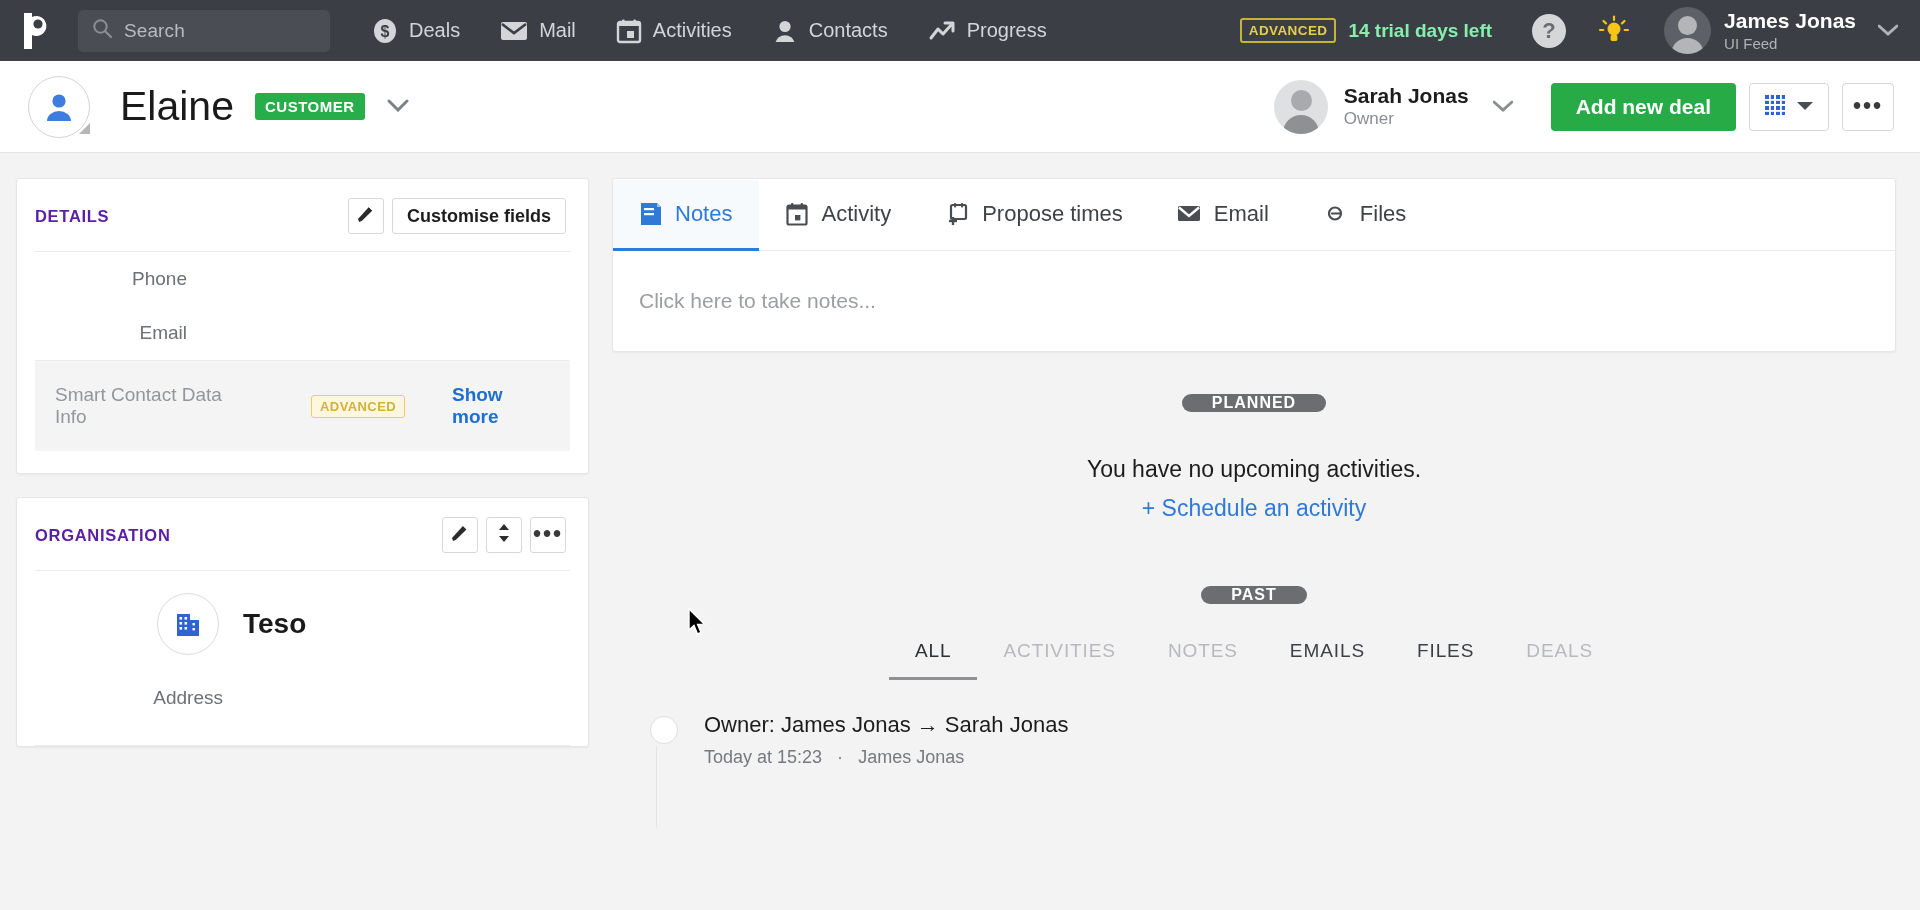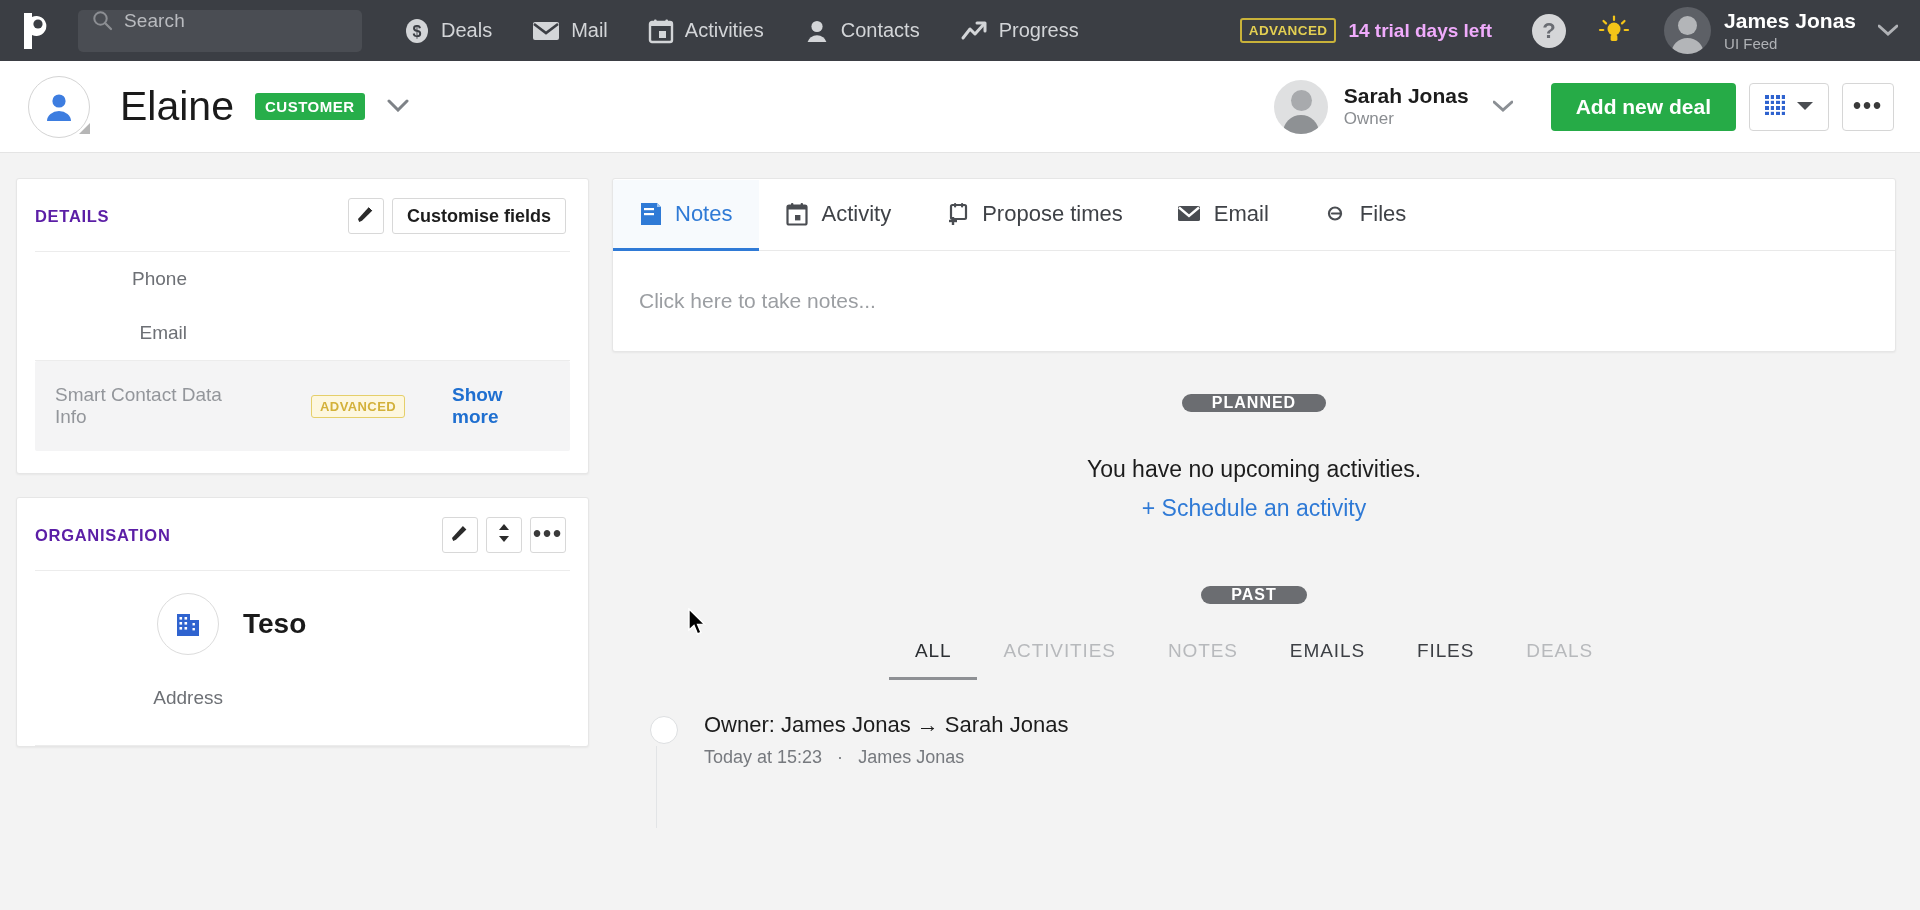--- a/index.html
+++ b/index.html
@@ -19,24 +19,24 @@
     position: relative;
   }
   .logo {
     width: 46px; height: 46px;
     display: flex; align-items: center; justify-content: center;
     margin-right: 10px;
   }
   .logo svg { display: block; }
 
   .searchbox {
-    width: 284px; height: 42px;
+    width: 252px; height: 42px;
     background: #4a4d53;
     border-radius: 5px;
-    display: flex; align-items: flex-start;
+    display: flex; align-items: center;
     padding: 0 14px;
     margin-left: 8px;
   }
   .searchbox .mag { flex: 0 0 auto; margin-right: 11px; opacity:.65; }
   .search-ph {
     color: #b9bbbf; font-size: 19px; letter-spacing: .1px;
   }
 
   .navitems { display: flex; align-items: center; margin-left: 42px; }
   .navitem {
@@ -56,21 +56,21 @@
     border: 2px solid #c9b23a;
     color: #e3cf52;
     font-size: 13.5px;
     font-weight: bold;
     letter-spacing: .4px;
     padding: 3px 7px 3px 7px;
     border-radius: 3px;
     margin-right: 12px;
   }
   .trial-text {
-    color: #f0abfc; font-size: 19px; font-weight: bold;
+    color: #86efac; font-size: 19px; font-weight: bold;
     margin-right: 40px; white-space: nowrap;
   }
   .circ-btn {
     width: 34px; height: 34px; border-radius: 50%;
     background: #d5d6d8;
     display:flex; align-items:center; justify-content:center;
     color: #6a6d73; font-weight: bold; font-size: 22px;
     margin-right: 32px; cursor: pointer;
   }
   .bulb { margin-right: 34px; display:flex; align-items:center; cursor:pointer; }

